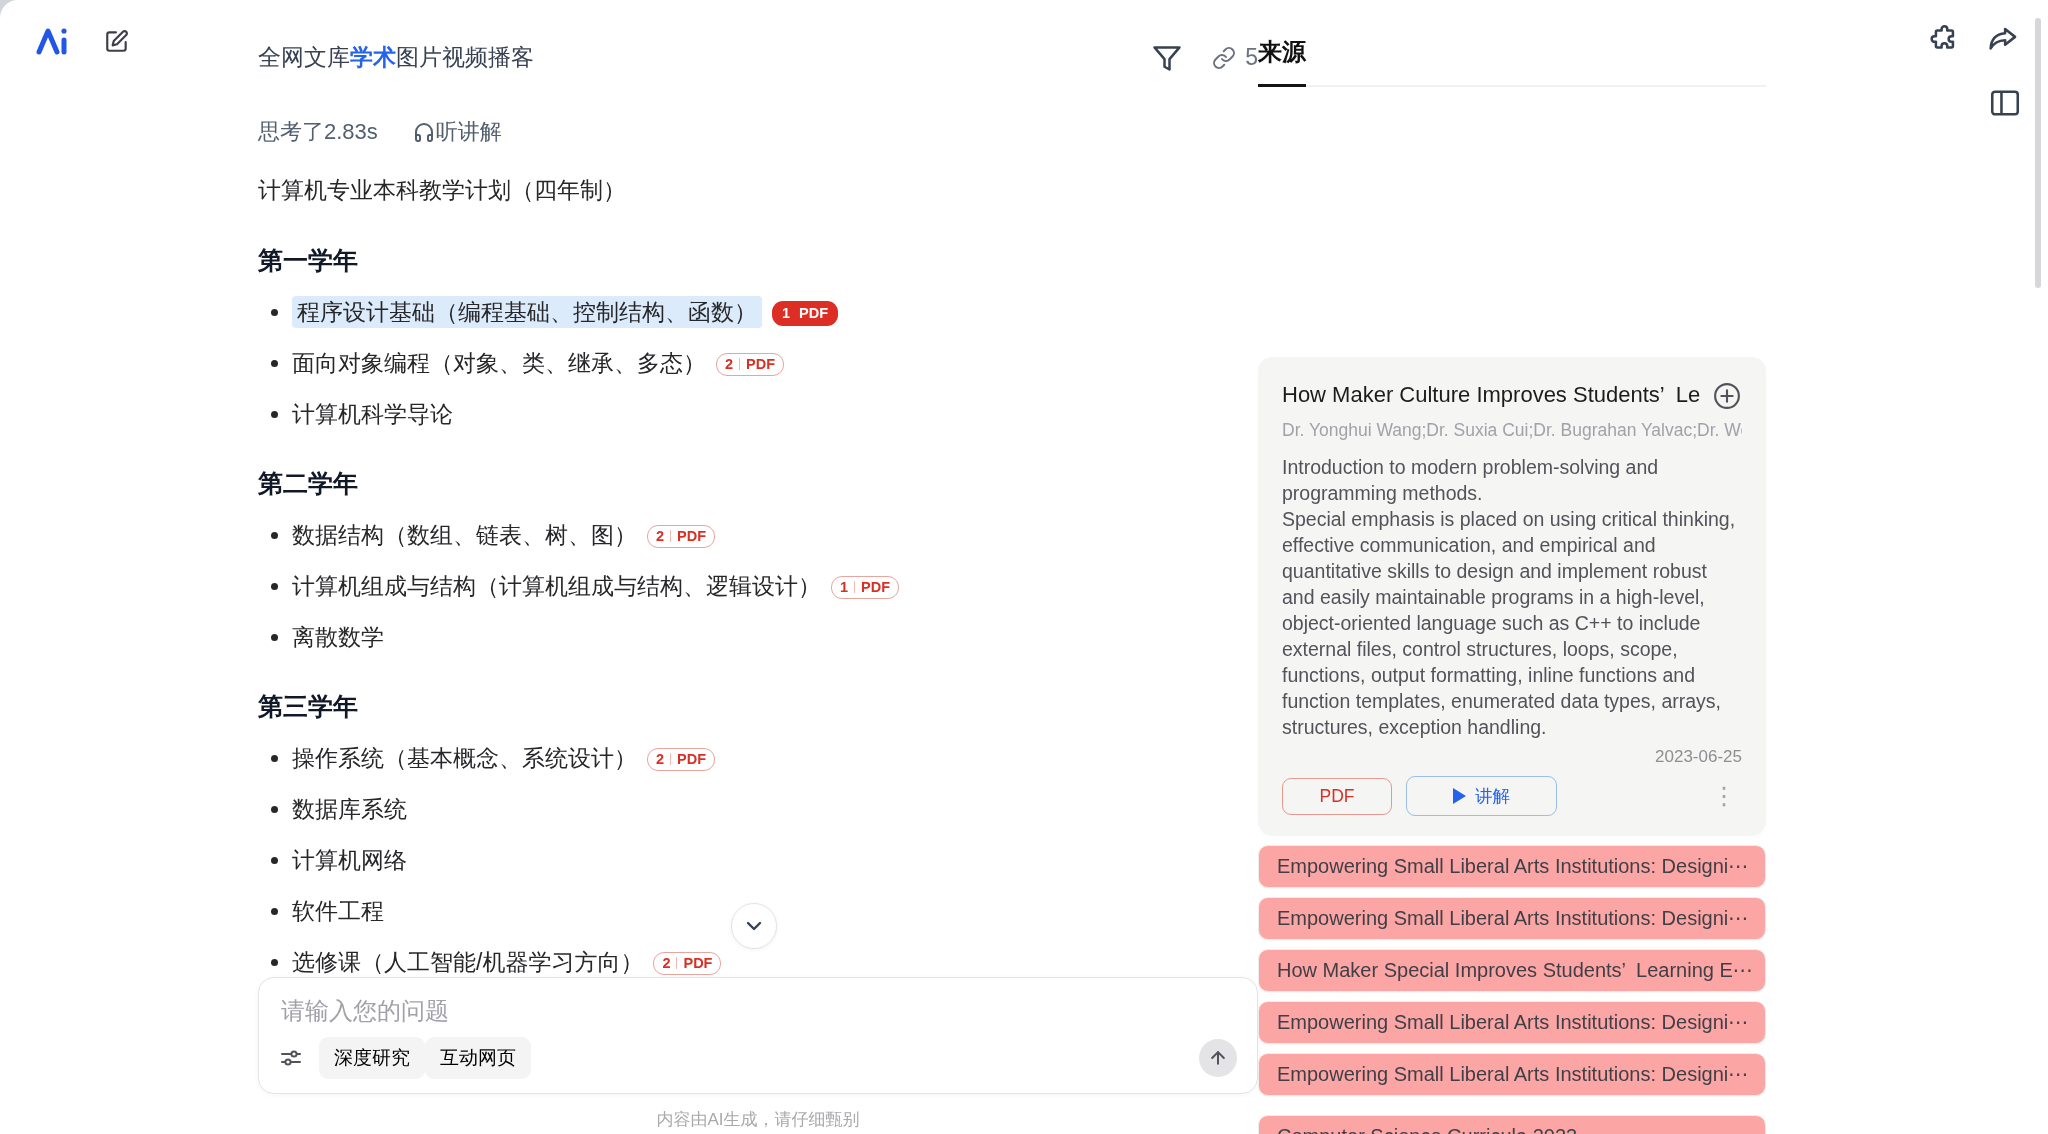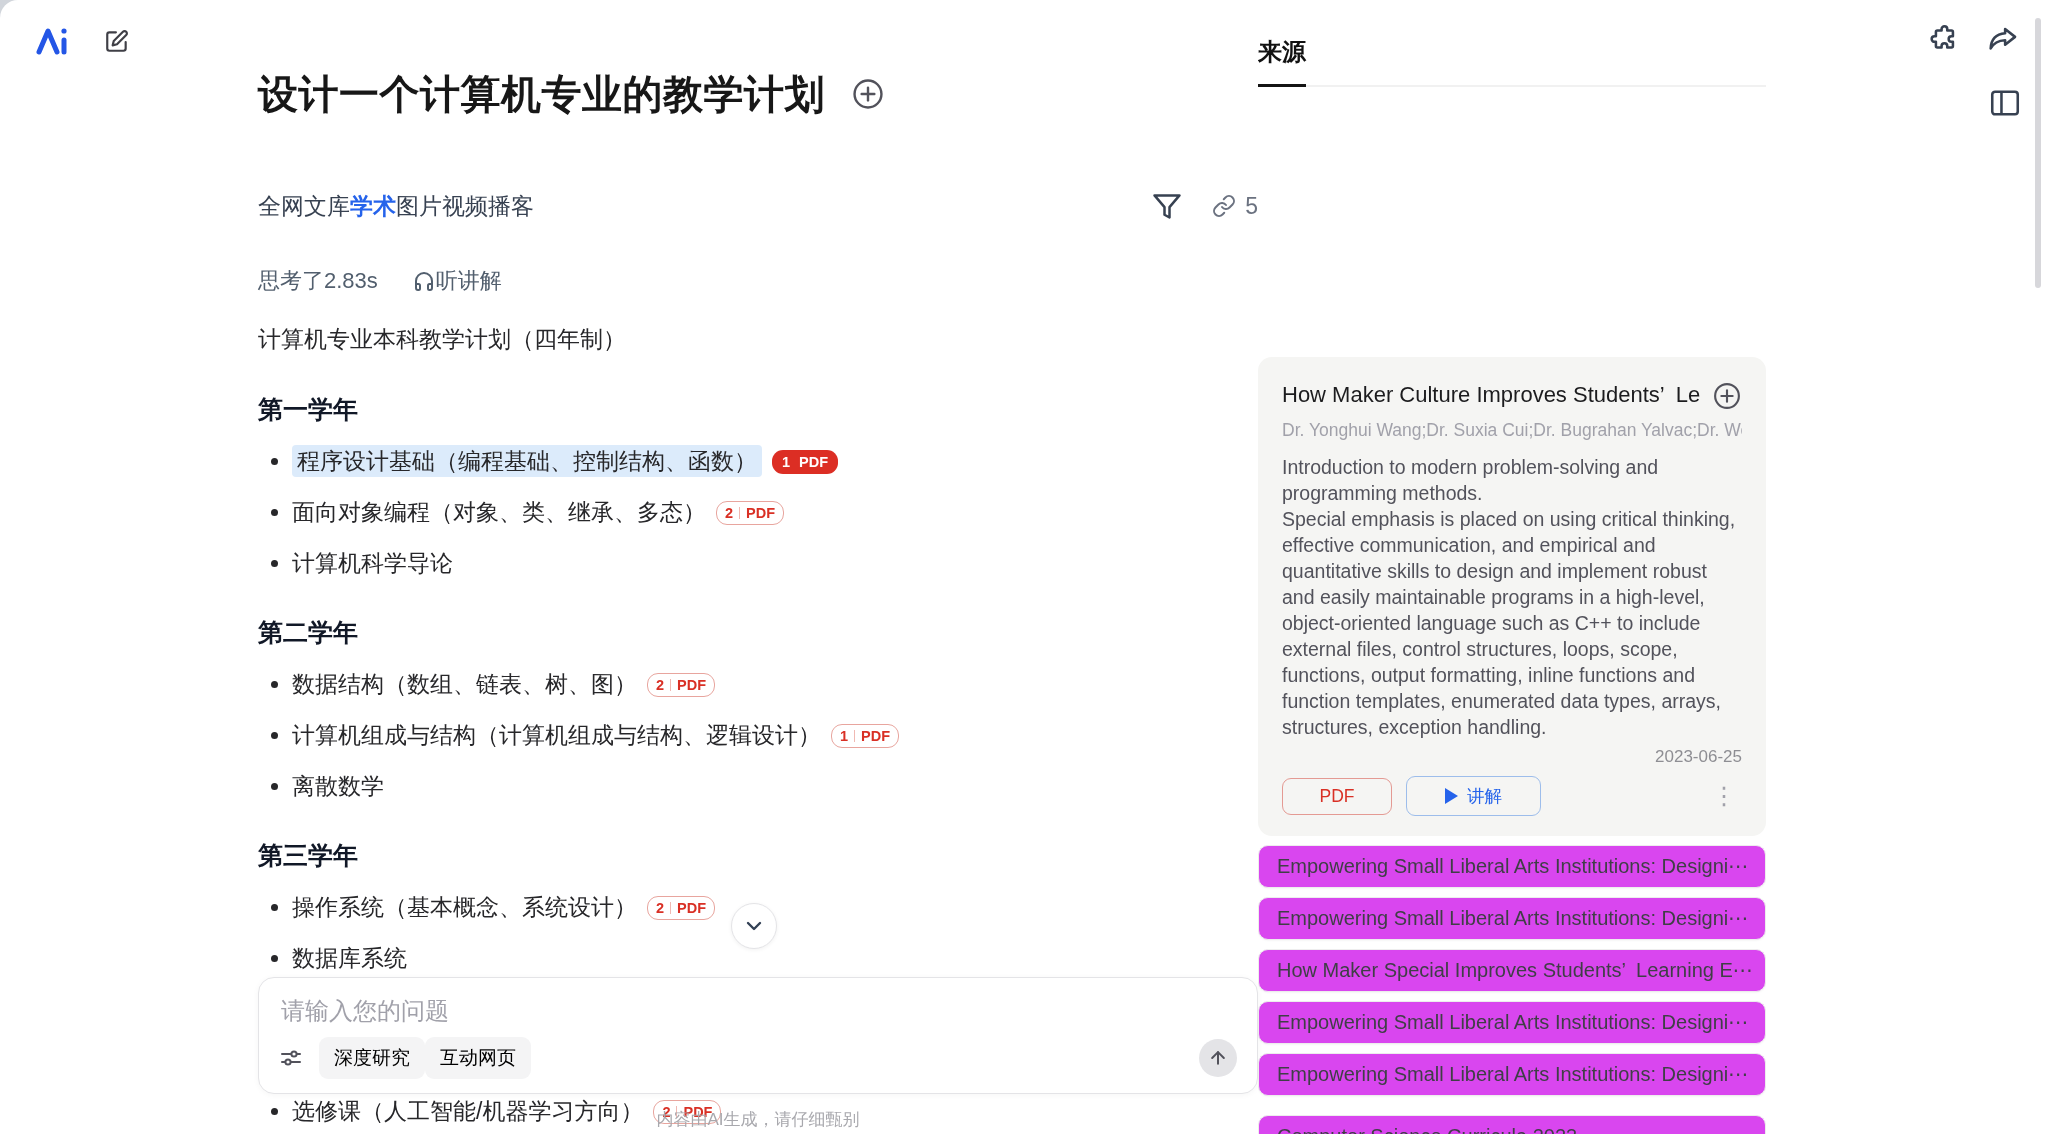--- a/index.html
+++ b/index.html
@@ -86,27 +86,27 @@
   .card-title-row{display:flex;align-items:flex-start;justify-content:space-between;gap:12px;}
   .card-title{font-size:22px;color:#1c1c1e;font-weight:500;line-height:28px;white-space:nowrap;overflow:hidden;}
   .card-add{width:30px;height:30px;color:#52525b;flex:0 0 auto;cursor:pointer;}
   .card-authors{margin-top:9px;font-size:17.5px;color:#a1a1aa;white-space:nowrap;overflow:hidden;}
   .card-desc{margin-top:13px;font-size:19.5px;color:#52525b;line-height:26px;white-space:pre-line;}
   .card-date{margin-top:7px;text-align:right;font-size:17px;color:#8e8e93;}
   .card-actions{margin-top:9px;display:flex;align-items:center;gap:14px;}
   .btn-pdf{border:1.4px solid #e49a93;color:#d93025;background:transparent;border-radius:9px;
     font-size:17.5px;padding:7px 0;width:110px;cursor:pointer;font-family:inherit;}
   .btn-play{border:1.4px solid #9dbdeb;color:#2563eb;background:transparent;border-radius:9px;
-    font-size:17.5px;padding:7px 0;width:135px;cursor:pointer;font-family:inherit;
+    font-size:17.5px;padding:7px 0;width:151px;cursor:pointer;font-family:inherit;
     display:inline-flex;align-items:center;justify-content:center;gap:9px;}
   .play-tri{width:0;height:0;border-left:13px solid #2563eb;border-top:8px solid transparent;border-bottom:8px solid transparent;display:inline-block;}
   .more-btn{margin-left:auto;background:none;border:none;color:#a1a1aa;font-size:24px;cursor:pointer;line-height:1;padding:0 6px;}
 
   .src-list{margin-top:9px;}
-  .src-row{background:#d946ef;border:1px solid #ededed;border-radius:10px;box-shadow:0 1px 2px rgba(0,0,0,.04);
+  .src-row{background:#fca5a5;border:1px solid #ededed;border-radius:10px;box-shadow:0 1px 2px rgba(0,0,0,.04);
     height:41px;line-height:41px;padding:0 18px;margin-top:9px;font-size:20px;color:#3f3f46;
     white-space:nowrap;overflow:hidden;cursor:pointer;}
   .src-row.group-break{margin-top:19px;}
 
   svg{display:block;}
 </style>
 </head>
 <body>
 
 <div class="page">
@@ -141,30 +141,20 @@
   </div>
   <button class="icon-btn rail-side">
     <svg class="rail-icon" viewBox="0 0 24 24" fill="none" stroke="currentColor" stroke-width="1.8" stroke-linejoin="round">
       <rect x="3" y="4" width="18" height="16" rx="2"></rect>
       <line x1="9.5" y1="4" x2="9.5" y2="20"></line>
     </svg>
   </button>
   <div class="scroll-thumb"></div>
 
   <div class="main">
-    <div class="page-title-row">
-      <h1 class="page-title">设计一个计算机专业的教学计划</h1>
-      <button class="icon-btn">
-        <svg class="title-add" viewBox="0 0 24 24" fill="none" stroke="currentColor" stroke-width="1.7" stroke-linecap="round">
-          <circle cx="12" cy="12" r="9.5"></circle>
-            <line x1="12" y1="7.5" x2="12" y2="16.5"></line>
-            <line x1="7.5" y1="12" x2="16.5" y2="12"></line>
-        </svg>
-      </button>
-    </div>
 
     <div class="tabs-row">
       <div class="tabs" id="tabs">
           <button class="tab">全网</button>
           <button class="tab">文库</button>
           <button class="tab active">学术</button>
           <button class="tab">图片</button>
           <button class="tab">视频</button>
           <button class="tab">播客</button>
         </div>

